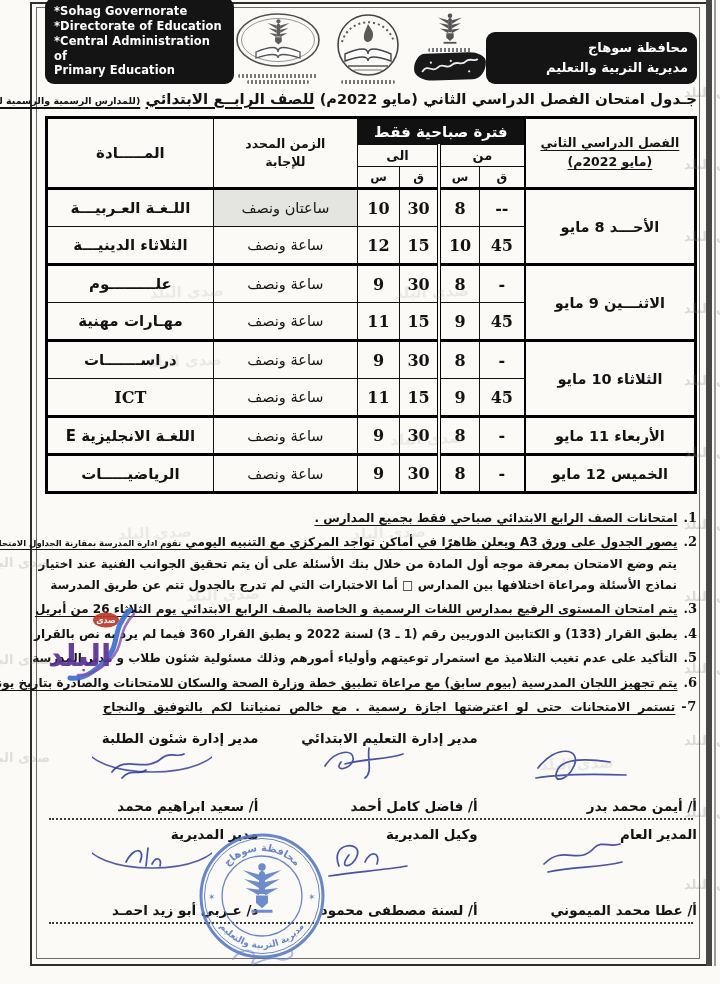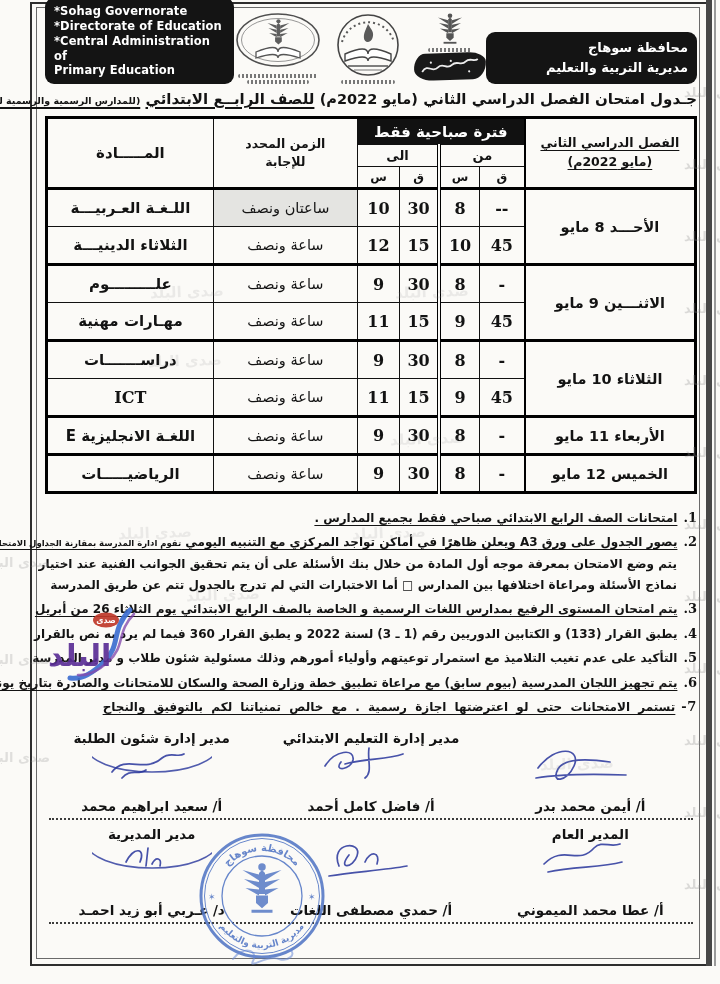--- a/index.html
+++ b/index.html
@@ -65,21 +65,21 @@
   .nline{font-size:12px;line-height:1.78;white-space:nowrap;}
   .nline .nnum{display:inline-block;margin-left:6px;font-family:"DejaVu Serif",serif;font-size:13px;}
   .nline.cont{padding-right:20px;}
   .nline .u{text-decoration:underline;text-underline-offset:3px;text-decoration-thickness:1px;}
   .nline .sm{font-size:8.5px;}
   .note.wide .nline{letter-spacing:.6px;word-spacing:4px;}
 
   
   .sigs{direction:rtl;margin-top:10px;}
   .sig-row{display:grid;grid-template-columns:1fr 1fr 1fr;column-gap:6px;}
-  .sig{position:relative;text-align:center;height:88px;}
+  .sig{position:relative;text-align:right;height:88px;}
   .sig-row.r2 .sig{height:96px;}
   .sig-title{font-weight:bold;font-size:13.5px;white-space:nowrap;padding-top:2px;}
   .sig-name{font-weight:bold;font-size:13.5px;white-space:nowrap;position:absolute;bottom:2px;width:100%;}
   .ink{position:absolute;left:50%;top:14px;transform:translateX(-50%);pointer-events:none;}
   .dotline{border-bottom:2px dotted #3c3c3c;margin:2px 4px 4px 4px;}
 
   
   .wm{position:absolute;color:#8f8f8f;font-weight:bold;z-index:3;pointer-events:none;white-space:nowrap;}
   .stamp{position:absolute;left:196px;top:830px;z-index:6;opacity:.88;}
   .brandlogo{position:absolute;left:44px;top:604px;z-index:5;}
@@ -338,24 +338,25 @@
       <div class="dotline"></div>
       <div class="sig-row r2" id="sig2">
           <div class="sig">
             <div class="sig-title">المدير العام</div>
             <svg class="ink" width="120" height="48" viewBox="0 0 120 48">
               <path d="M14 26 C 34 6, 48 28, 64 10 C 72 2, 80 10, 90 6 M18 34 C 44 28, 70 30, 92 24" stroke="#27349b" stroke-width="1.7" fill="none" stroke-linecap="round" opacity=".85"></path>
             </svg>
             <div class="sig-name">أ/ عطا محمد الميموني</div>
           </div>
           <div class="sig">
+            <div class="sig-title">وكيل المديرية</div>
             <svg class="ink" width="120" height="48" viewBox="0 0 120 48">
               <path d="M28 28 C 18 4, 52 2, 46 18 C 42 30, 26 32, 38 17 M54 24 c 5 -12 16 -10 12 2 M18 38 C 44 34, 74 32, 96 28" stroke="#27349b" stroke-width="1.7" fill="none" stroke-linecap="round" opacity=".85"></path>
             </svg>
-            <div class="sig-name">أ/ حمدي مصطفى اللغات</div>
+            <div class="sig-name">أ/ لسنة مصطفى محمود</div>
           </div>
           <div class="sig">
             <div class="sig-title">مدير المديرية</div>
             <svg class="ink" width="120" height="48" viewBox="0 0 120 48">
               <path d="M34 24 c 8 -16 20 -14 14 0 M54 28 l 2 -18 M60 26 c 4 -8 10 -6 8 2" stroke="#27349b" stroke-width="1.7" fill="none" stroke-linecap="round" opacity=".85"></path>
               <ellipse cx="60" cy="4" rx="66" ry="26" stroke="#27349b" stroke-width="1.6" fill="none" opacity=".8"></ellipse>
             </svg>
             <div class="sig-name">د/ عـربي أبو زيد احمـد</div>
           </div>
         </div>

